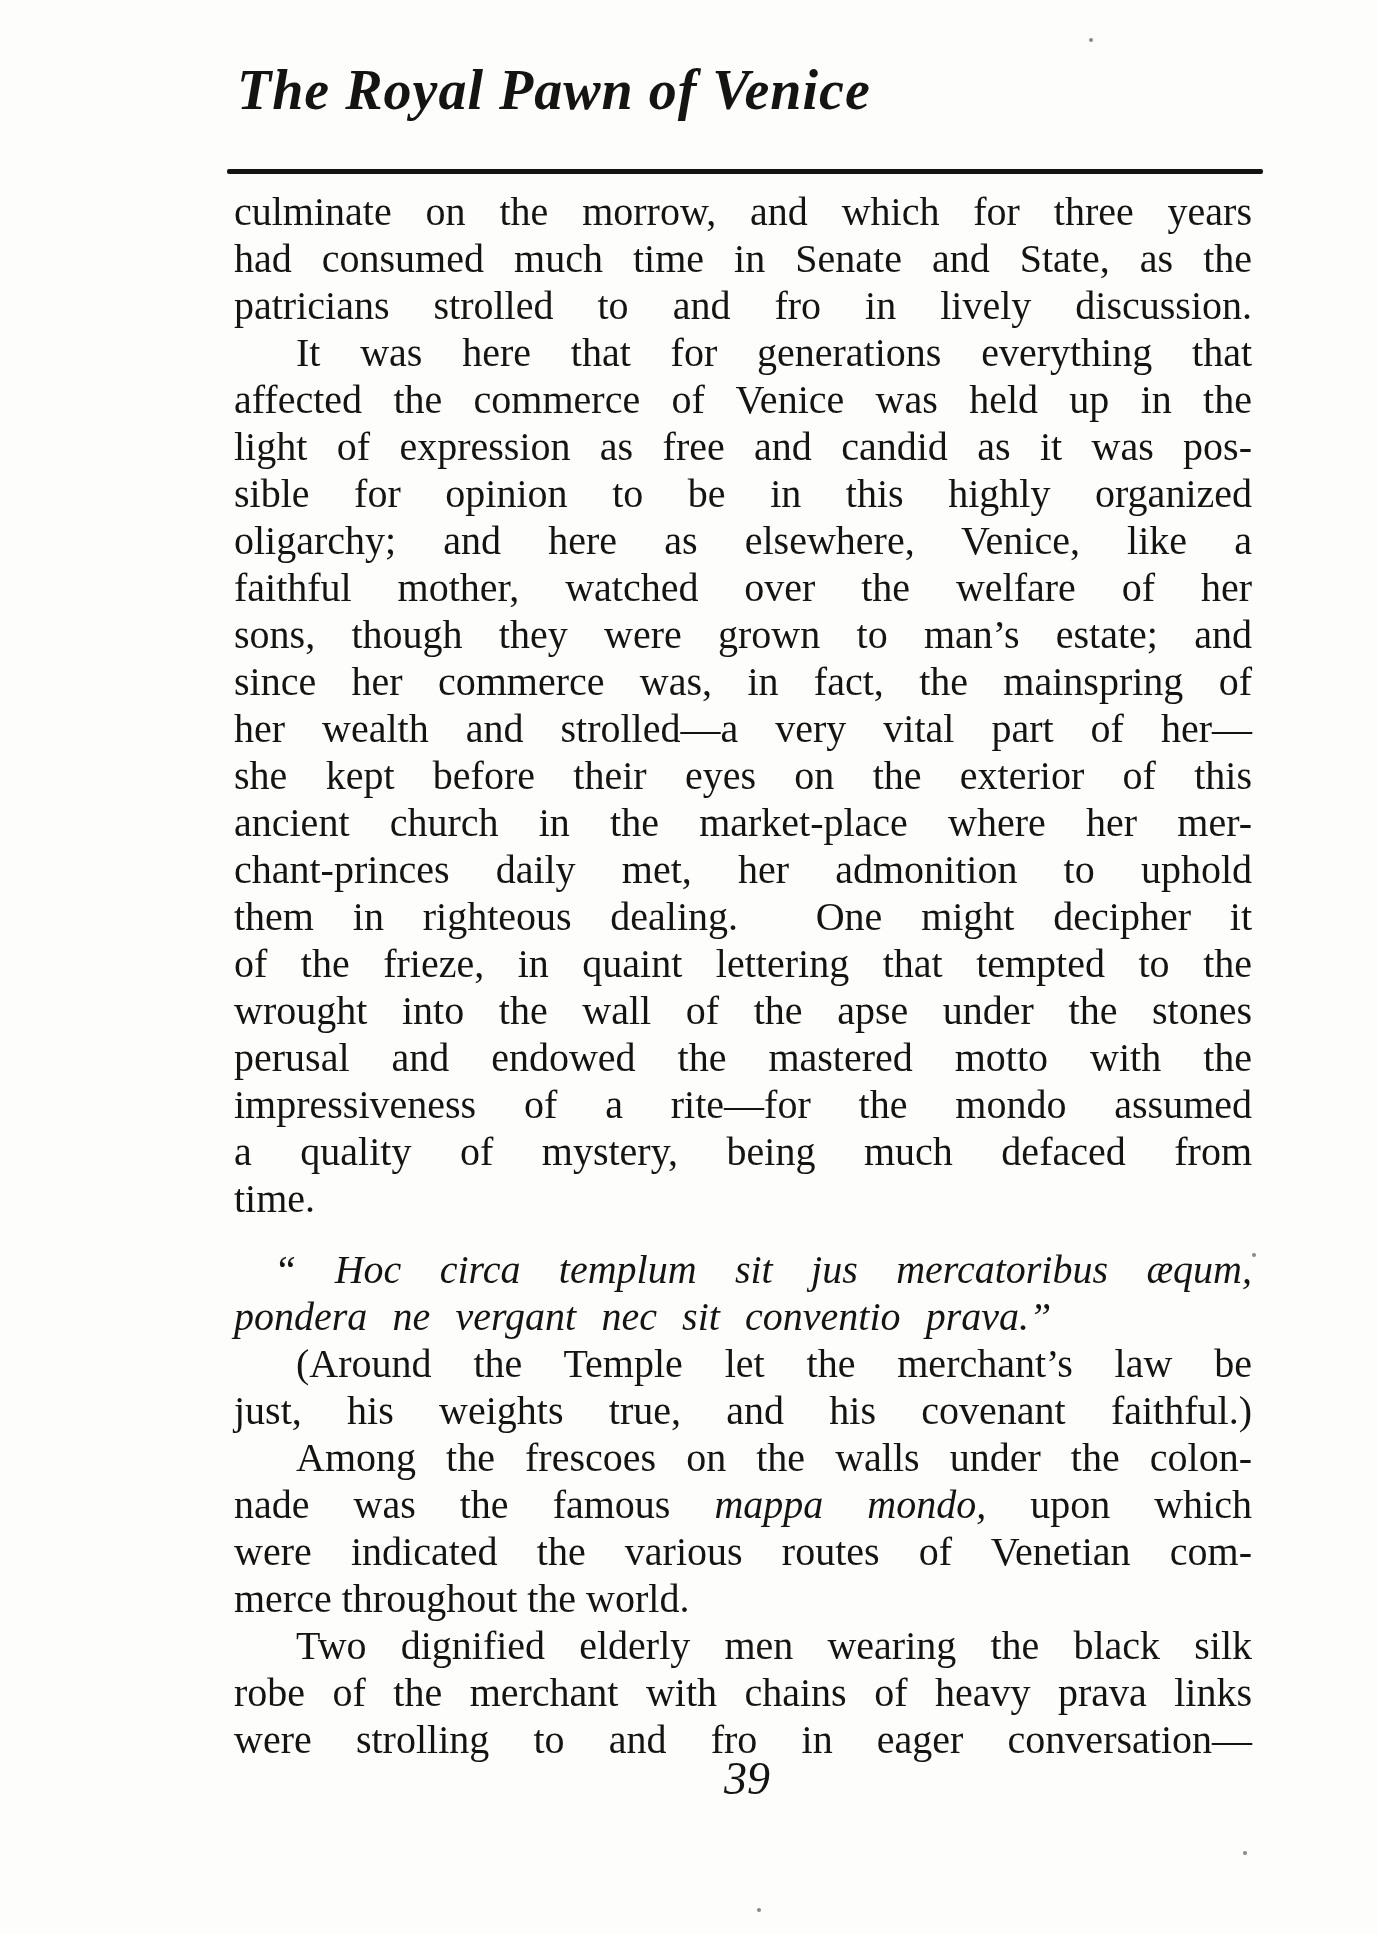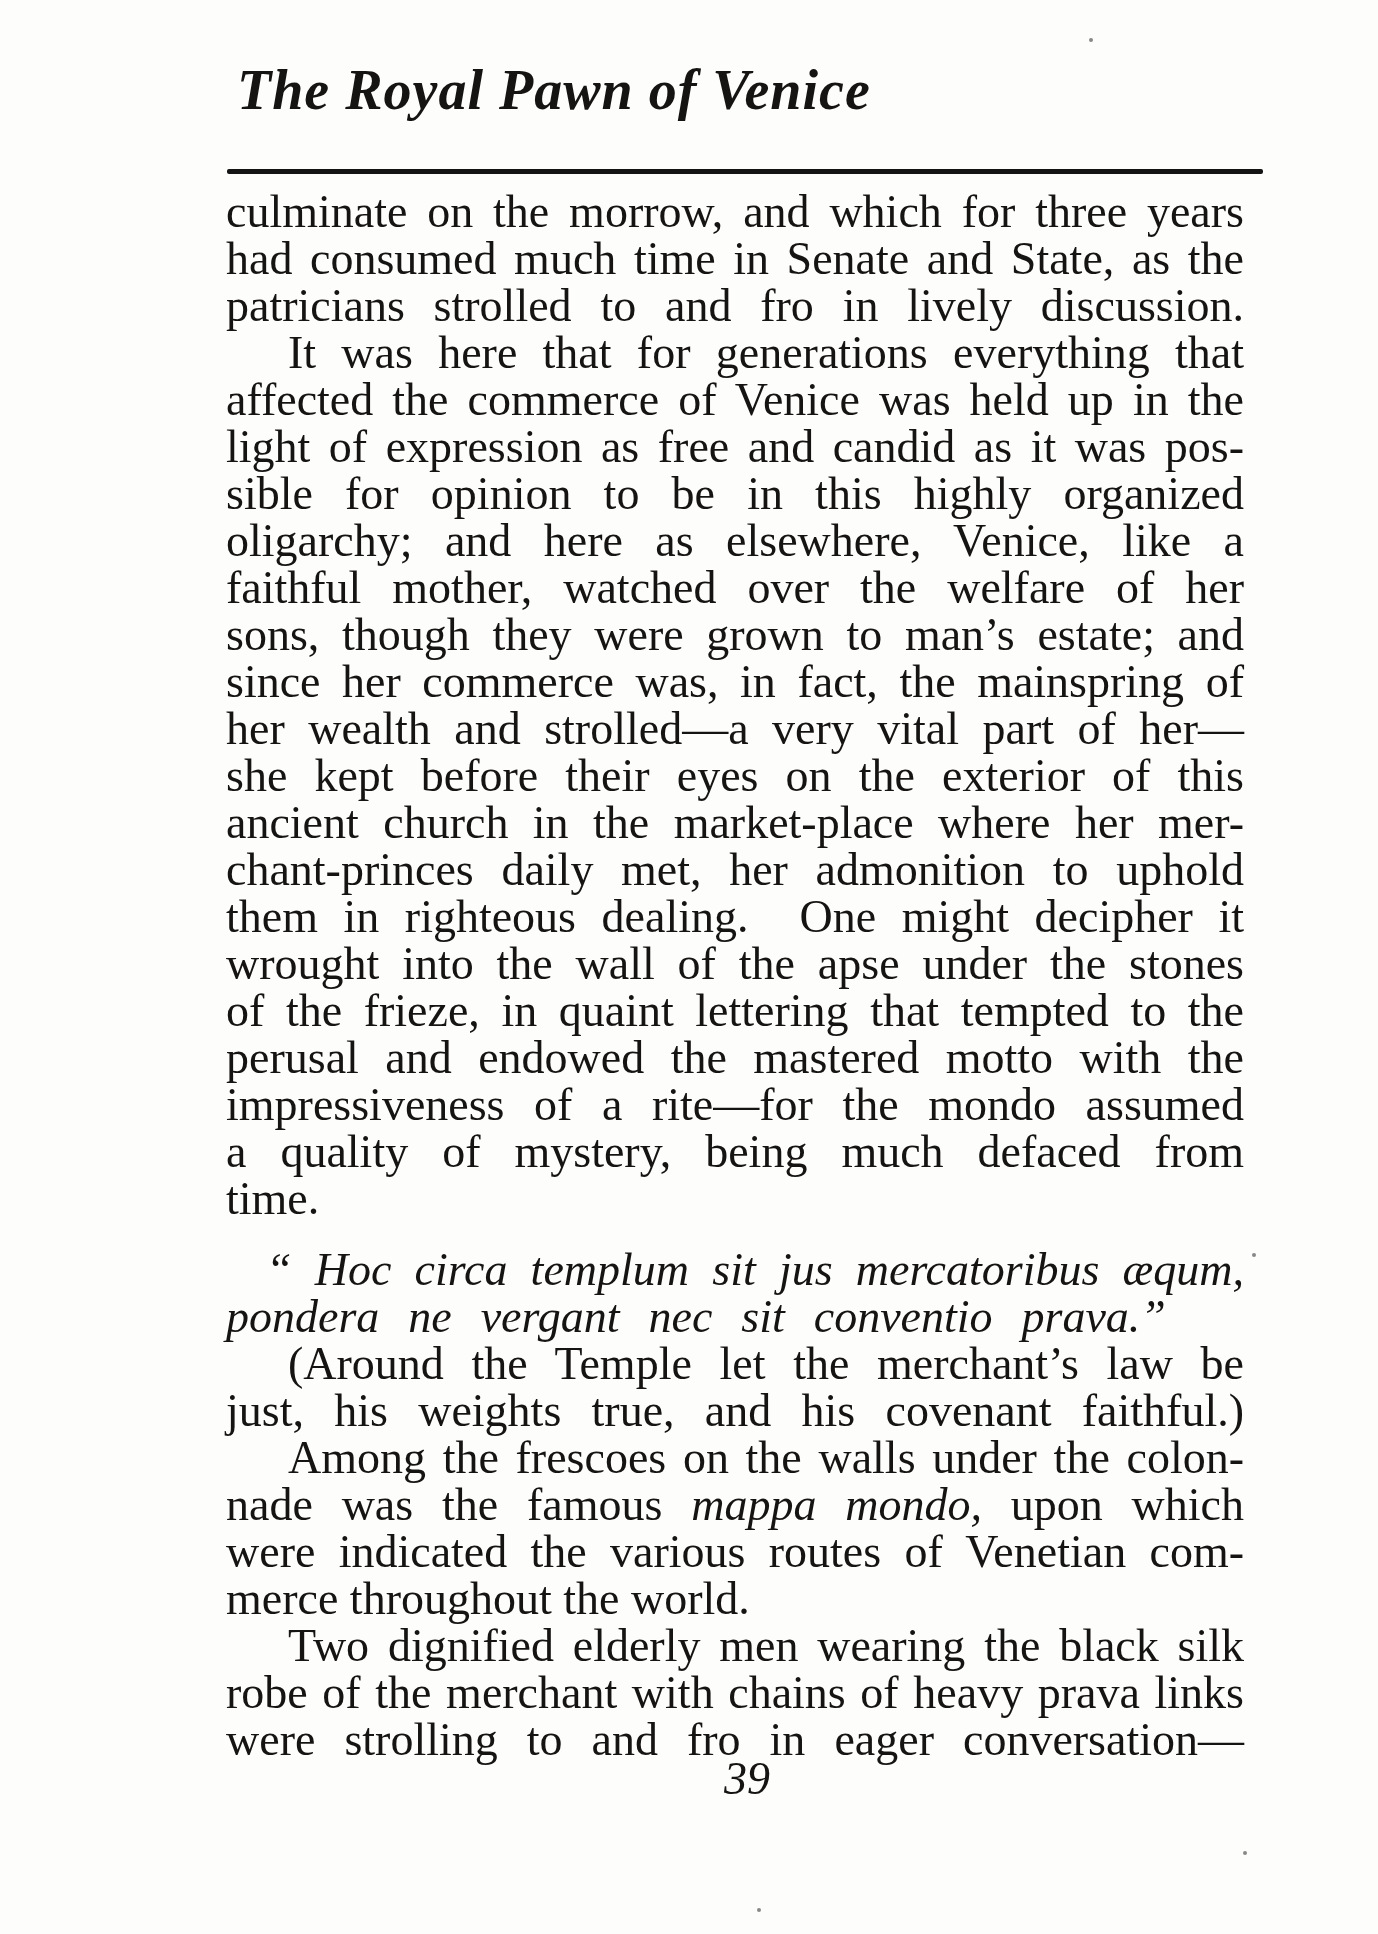--- a/index.html
+++ b/index.html
@@ -30,24 +30,24 @@
     position: absolute;
     left: 227px;
     top: 169px;
     width: 1036px;
     height: 5px;
     background: #141414;
     border-radius: 2px;
   }
   .textcol {
     position: absolute;
-    left: 226px;
+    left: 234px;
     top: 188px;
     width: 1018px;
-    font-size: 46px;
+    font-size: 40px;
     line-height: 47px;
   }
   .ln { width: 100%; white-space: normal; }
   .ln.j  { text-align: justify; text-align-last: justify; }
   .ln.L  { text-align: left; }
   .ln.ind    { padding-left: 62px; box-sizing: border-box; }
   .ln.ind-sm { padding-left: 40px; box-sizing: border-box; margin-top: 24px; }
   .it { font-style: italic; }
   .ln.ws { word-spacing: 0.38em; }
   .pageno {
@@ -85,22 +85,22 @@
     <div class="ln j">sible for opinion to be in this highly organized</div>
     <div class="ln j">oligarchy; and here as elsewhere, Venice, like a</div>
     <div class="ln j">faithful mother, watched over the welfare of her</div>
     <div class="ln j">sons, though they were grown to man’s estate; and</div>
     <div class="ln j">since her commerce was, in fact, the mainspring of</div>
     <div class="ln j">her wealth and strolled—a very vital part of her—</div>
     <div class="ln j">she kept before their eyes on the exterior of this</div>
     <div class="ln j">ancient church in the market-place where her mer-</div>
     <div class="ln j">chant-princes daily met, her admonition to uphold</div>
     <div class="ln j">them in righteous dealing.&nbsp; One might decipher it</div>
+    <div class="ln j">of the frieze, in quaint lettering that tempted to the</div>
     <div class="ln j">wrought into the wall of the apse under the stones</div>
-    <div class="ln j">of the frieze, in quaint lettering that tempted to the</div>
     <div class="ln j">perusal and endowed the mastered motto with the</div>
     <div class="ln j">impressiveness of a rite—for the mondo assumed</div>
     <div class="ln j">a quality of mystery, being much defaced from</div>
     <div class="ln L">time.</div>
     <div class="ln j ind-sm it">“ Hoc circa templum sit jus mercatoribus æqum,</div>
     <div class="ln L it ws">pondera ne vergant nec sit conventio prava.”</div>
     <div class="ln j ind">(Around the Temple let the merchant’s law be</div>
     <div class="ln j">just, his weights true, and his covenant faithful.)</div>
     <div class="ln j ind">Among the frescoes on the walls under the colon-</div>
     <div class="ln j"><span>nade was the famous </span><span class="it">mappa mondo,</span><span> upon which</span></div>

